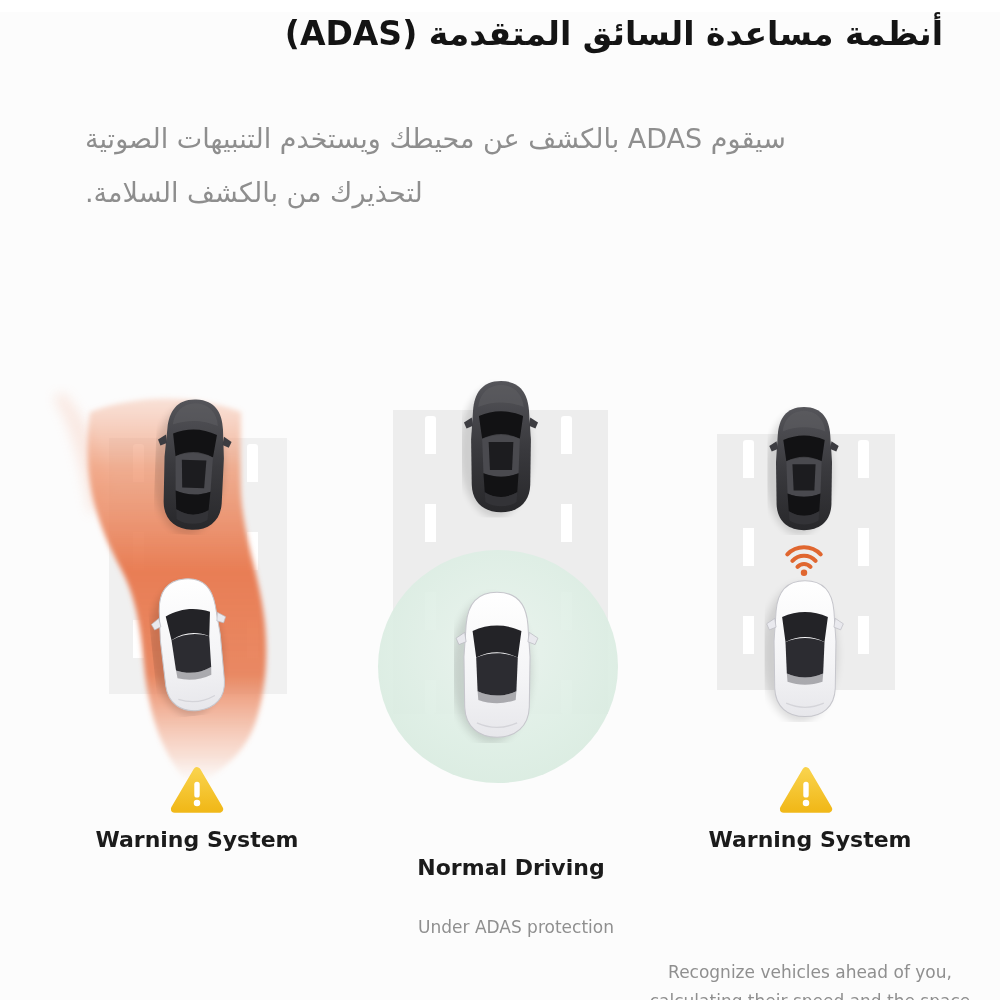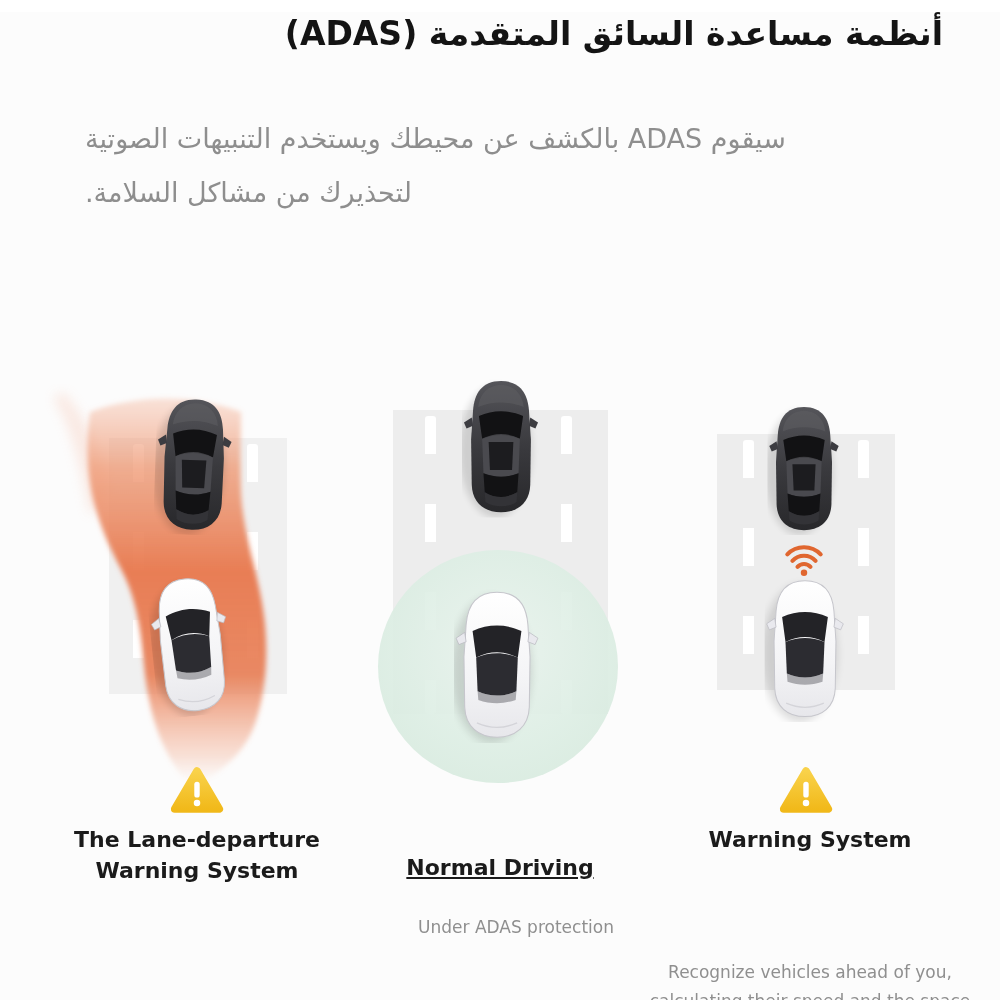--- a/index.html
+++ b/index.html
@@ -45,21 +45,21 @@
   .swath{left:45px;top:372px;width:250px;height:405px;}
   .wifi{left:779px;top:528px;width:50px;height:37px;}
   .tri-left {left:169px;top:753px;width:56px;height:50px;}
   .tri-right{left:778px;top:753px;width:56px;height:50px;}
   
   .col-heading{
     position:absolute;text-align:center;font-weight:bold;
     font-size:22px;line-height:31px;color:#1b1b1b;
   }
   .h-left {left:32px; top:812px;width:330px;}
-  .h-mid  {left:350px;top:840px;width:300px;text-decoration:underline;}
+  .h-mid  {left:361px;top:840px;width:300px;}
   .h-right{left:645px;top:812px;width:330px;}
   .col-desc{
     position:absolute;text-align:center;
     font-size:17px;line-height:29px;color:#8f8f8f;
   }
   .d-left {left:28px; top:899px;width:338px;}
   .d-mid  {left:350px;top:901px;width:300px;padding-left:16px;}
   .d-right{left:640px;top:946px;width:340px;}
   .hline{display:block;}
 </style>
@@ -134,21 +134,21 @@
       <circle cx="50" cy="71" r="7" fill="#e0662f"></circle>
     </symbol>
   </defs>
 </svg>
 
 <div class="stage">
 
   <div class="title">أنظمة مساعدة السائق المتقدمة (ADAS)</div>
   <div class="subtitle">
     <span class="hline">سيقوم ADAS بالكشف عن محيطك ويستخدم التنبيهات الصوتية</span>
-    <span class="hline">لتحذيرك من مشاكل السلامة.</span>
+    <span class="hline">لتحذيرك من بالكشف السلامة.</span>
   </div>
 
   <div class="road road-left">
     <div class="dash" style="left:24px"></div>
     <div class="dash" style="left:138px"></div>
   </div>
   <svg class="spr swath" viewBox="0 0 250 405">
     <path d="M18,8 C40,30 58,72 66,106 L45,132 C36,86 26,40 8,14 Z" fill="#f5c0ab" opacity="0.3" filter="url(#carblur)"></path>
     <path d="M45,28 C36,95 52,140 76,185 C100,230 96,280 104,315 C110,347 122,374 140,396 L158,398
              C180,384 200,368 210,340 C222,305 224,262 218,225 C212,185 198,150 196,108
@@ -157,21 +157,20 @@
   <svg class="spr car-l-dark" viewBox="0 0 120 220">
       <use href="#car-dark"></use>
     </svg>
   <svg class="spr car-l-white" viewBox="0 0 120 220">
       <use href="#car-white"></use>
     </svg>
   <svg class="spr tri-left" viewBox="0 0 100 92">
       <use href="#warn-tri"></use>
     </svg>
   <div class="col-heading h-left">
-    <span class="hline">The Lane-departure</span>
     <span class="hline">Warning System</span>
   </div>
 
   <div class="road road-mid">
     <div class="dash" style="left:32px"></div>
     <div class="dash" style="left:168px"></div>
   </div>
   <div class="safe-zone"></div>
   <svg class="spr car-m-dark" viewBox="0 0 120 220">
       <use href="#car-dark"></use>

